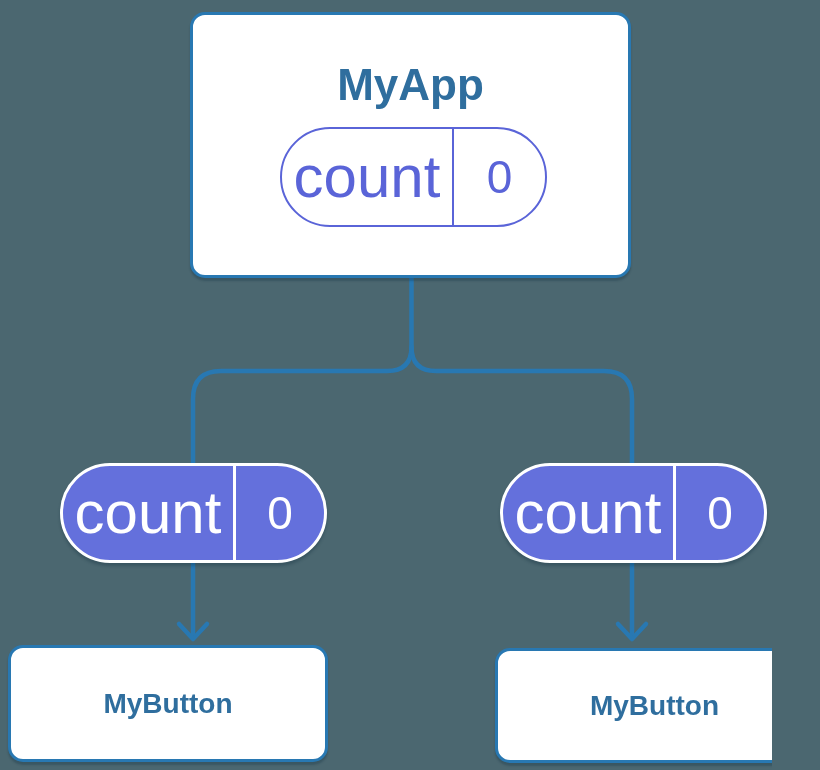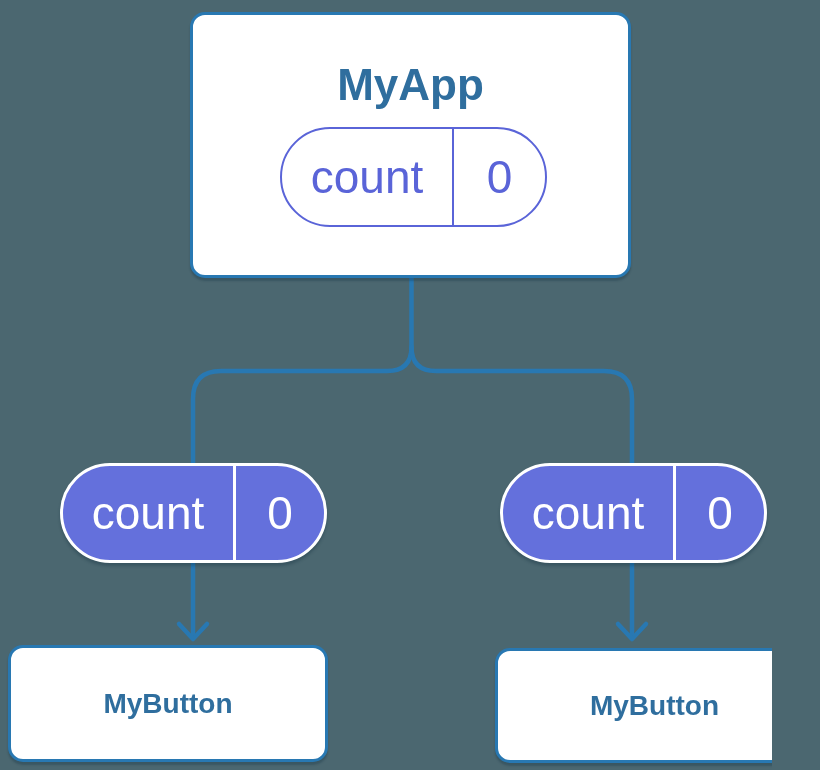--- a/index.html
+++ b/index.html
@@ -29,21 +29,21 @@
     position:absolute;left:0;right:0;text-align:center;
     color:var(--title);font-weight:600;font-size:44px;line-height:1;
   }
   #root-card .card-title{top:48px}
   .pill{
     position:absolute;width:267px;height:100px;border-radius:50px;
     display:flex;align-items:stretch;overflow:hidden;
   }
   .pill .name-cell{
     flex:0 0 170px;display:flex;align-items:center;justify-content:center;
-    font-size:46px;line-height:1;
+    font-size:60px;line-height:1;
   }
   .pill .value-cell{
     flex:1;display:flex;align-items:center;justify-content:center;
     font-size:46px;line-height:1;
   }
   .pill .divider{flex:0 0 2px}
   .pill-outline{
     background:var(--white);border:2px solid var(--purple);color:var(--purple);
   }
   .pill-outline .name-cell{flex-basis:170px}

